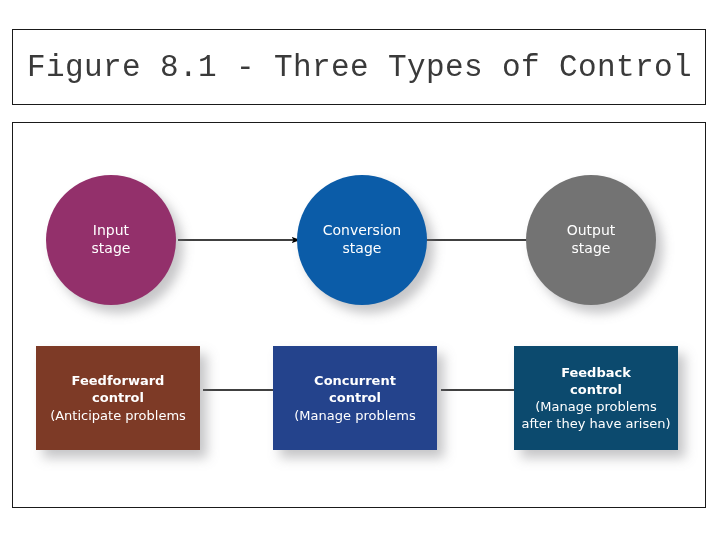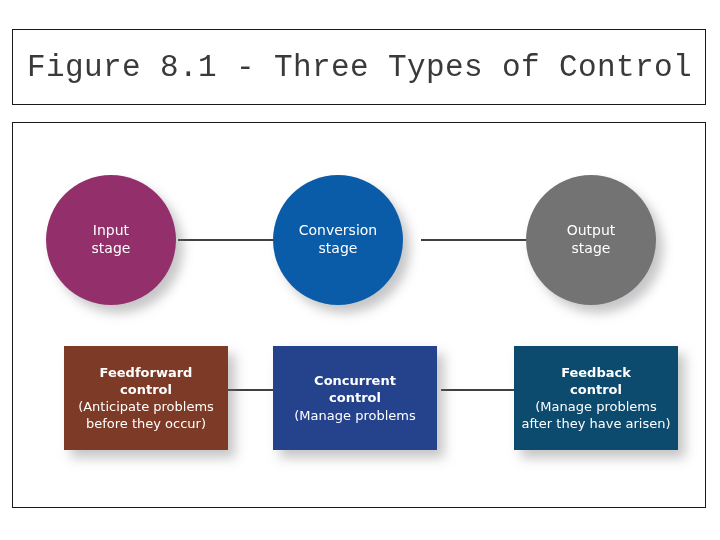--- a/index.html
+++ b/index.html
@@ -72,21 +72,21 @@
     color: #ffffff;
     font-size: 14px;
     line-height: 1.28;
     font-family: "DejaVu Sans", sans-serif;
     box-shadow: 7px 8px 11px rgba(120,120,125,0.42);
     box-sizing: border-box;
   }
   .stage-node .node-text { padding: 0 8px; }
 
   #stage-node-input      { left: 33px;  top: 52px; }
-  #stage-node-conversion { left: 260px; top: 52px; }
+  #stage-node-conversion { left: 284px; top: 52px; }
   #stage-node-output     { left: 513px; top: 52px; }
 
   
   .control-node {
     position: absolute;
     width: 164px;
     height: 104px;
     display: flex;
     align-items: center;
     justify-content: center;
@@ -95,21 +95,21 @@
     font-size: 13px;
     line-height: 1.32;
     font-family: "DejaVu Sans", sans-serif;
     box-shadow: 7px 8px 11px rgba(120,120,125,0.42);
     box-sizing: border-box;
   }
   .control-node .node-text { padding: 0 2px; }
   .control-node .node-title { font-weight: bold; display: block; }
   .control-node .node-sub { display: block; }
 
-  #control-node-feedforward { left: 23px;  top: 223px; margin-left: 28px; }
+  #control-node-feedforward { left: 23px;  top: 223px; }
   #control-node-concurrent  { left: 260px; top: 223px; }
   #control-node-feedback    { left: 501px; top: 223px; }
 
   .connector-svg {
     position: absolute;
     left: 0;
     top: 0;
     width: 694px;
     height: 386px;
     pointer-events: none;
@@ -161,21 +161,20 @@
         <span>Output</span><br>
         <span>stage</span>
       </div>
     </div>
 
     <div class="control-node" id="control-node-feedforward" style="background-color: rgb(125, 58, 38);">
       <div class="node-text">
         <span class="node-title">Feedforward</span>
         <span class="node-title">control</span>
         <span class="node-sub">(Anticipate problems</span>
-        <span class="node-sub">before they occur)</span>
       </div>
     </div>
 
     <div class="control-node" id="control-node-concurrent" style="background-color: rgb(36, 67, 140);">
       <div class="node-text">
         <span class="node-title">Concurrent</span>
         <span class="node-title">control</span>
         <span class="node-sub">(Manage problems</span>
       </div>
     </div>

